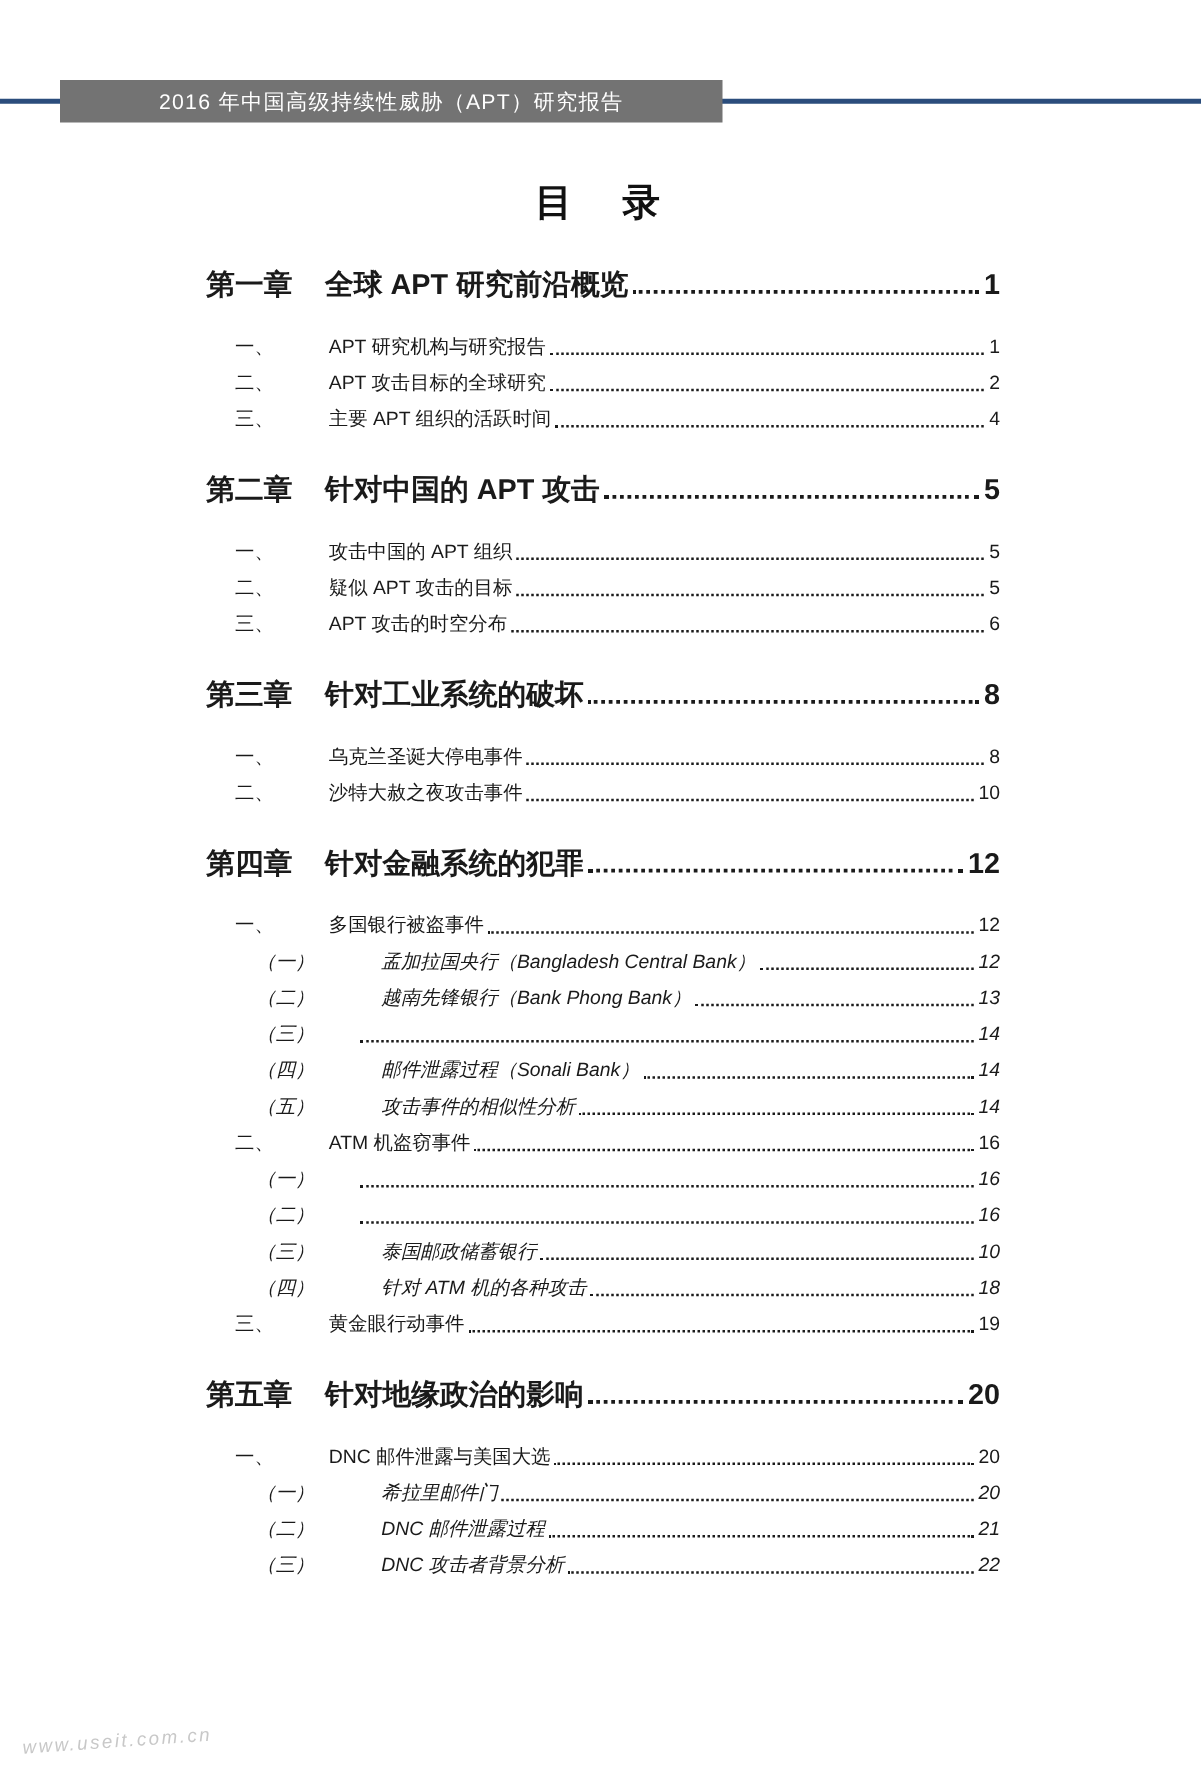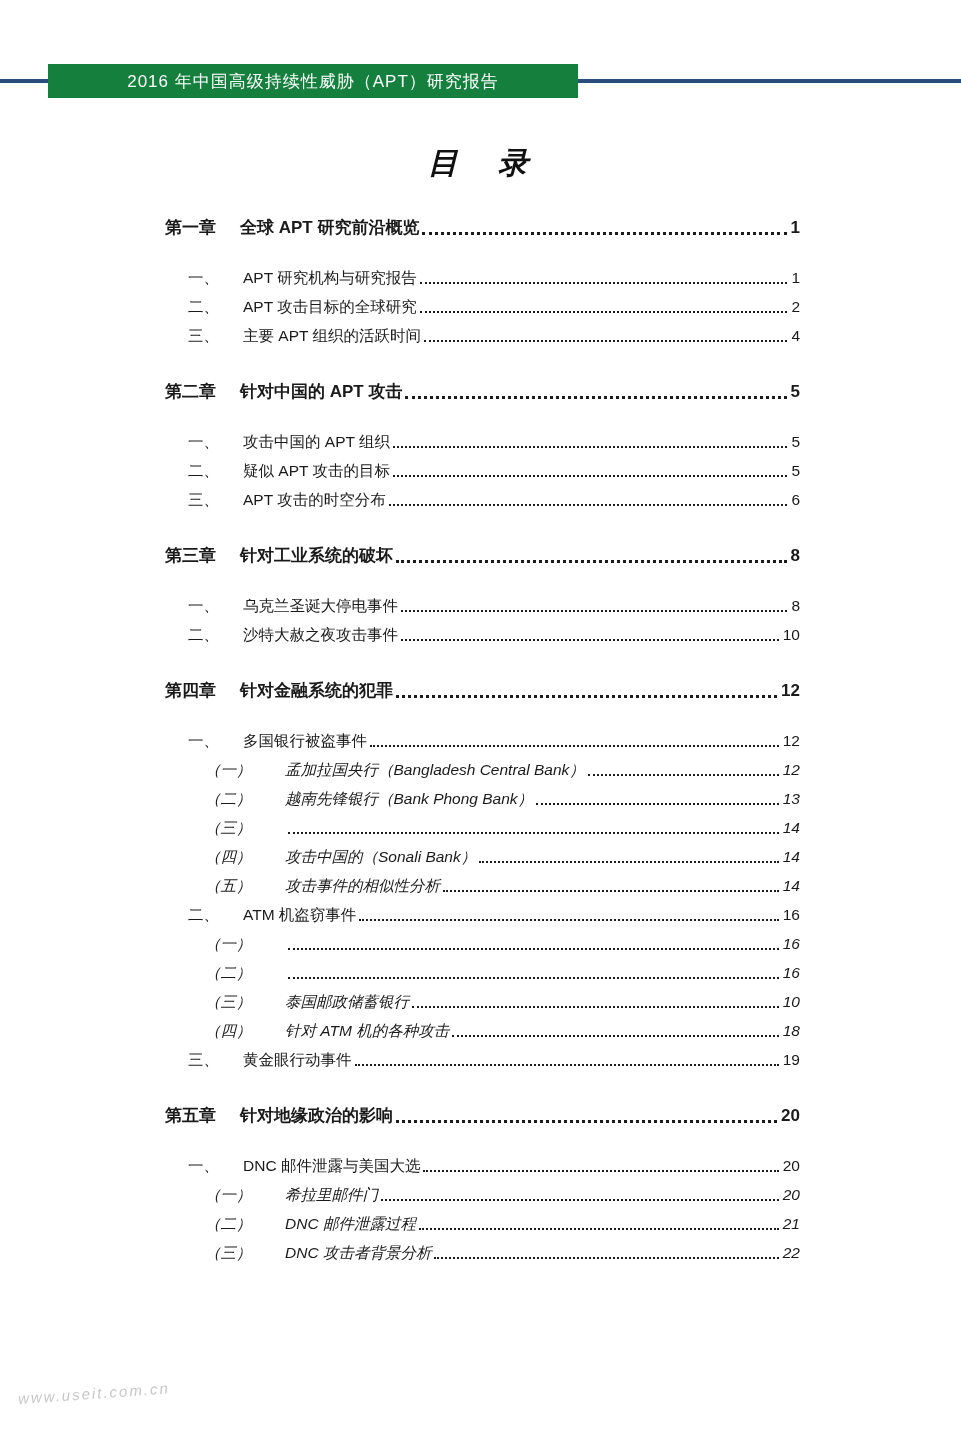--- a/index.html
+++ b/index.html
@@ -7,41 +7,41 @@
     width:961px;height:1430px;
     font-family:"Liberation Sans","DejaVu Sans",sans-serif;
     color:#1a1a1a;
   }
   .page{position:relative;width:961px;height:1430px;overflow:hidden;background:#ffffff;}
 
   
   .header-rule{position:absolute;left:0;top:79px;width:961px;height:4px;background:#2b4d7c;}
   .header-banner{
     position:absolute;left:48px;top:64px;width:530px;height:34px;
-    background:#15803d;color:#ffffff;
+    background:#737373;color:#ffffff;
     display:flex;align-items:center;justify-content:center;
     font-size:17px;letter-spacing:1px;white-space:nowrap;
   }
 
   
   .toc-title{
     margin:0 0 2px 0;padding-top:140px;
     text-align:center;font-size:30px;line-height:46px;
-    font-weight:bold;letter-spacing:5px;color:#111111;font-style:italic;
+    font-weight:bold;letter-spacing:5px;color:#111111;
   }
 
   
   .toc{padding:0 161px 0 165px;}
   .row{display:flex;align-items:flex-end;height:29px;line-height:29px;font-size:15.5px;white-space:nowrap;}
   .row .num{flex:none;}
-  .row .label{flex:none;}
+  .row .label{flex:none;margin-left:20px;}
   .row .dots{flex:1 1 auto;border-bottom:2px dotted #1b1b1b;margin:0 4px 8px 3px;min-width:10px;}
   .row .pagenum{flex:none;}
 
-  .row.chapter{font-weight:bold;font-size:17px;margin:27px 0 21px 0;}
+  .row.chapter{font-weight:bold;font-size:23px;margin:27px 0 21px 0;}
   .row.chapter .num{width:75px;}
   .row.chapter .dots{border-bottom-width:3px;margin-bottom:7px;}
 
   .row.item{margin-left:23px;}
   .row.item .num{width:55px;}
 
   .row.sub{margin-left:40px;font-style:italic;}
   .row.sub .num{width:80px;}
 
   
@@ -154,21 +154,21 @@
         <span class="dots"></span>
         <span class="pagenum">13</span>
       </div>
       <div class="row sub">
         <span class="num">（三）</span>
         <span class="dots"></span>
         <span class="pagenum">14</span>
       </div>
       <div class="row sub">
         <span class="num">（四）</span>
-        <span class="label">攻击中国的（Sonali Bank）</span>
+        <span class="label">邮件泄露过程（Sonali Bank）</span>
         <span class="dots"></span>
         <span class="pagenum">14</span>
       </div>
       <div class="row sub">
         <span class="num">（五）</span>
         <span class="label">攻击事件的相似性分析</span>
         <span class="dots"></span>
         <span class="pagenum">14</span>
       </div>
       <div class="row item">

